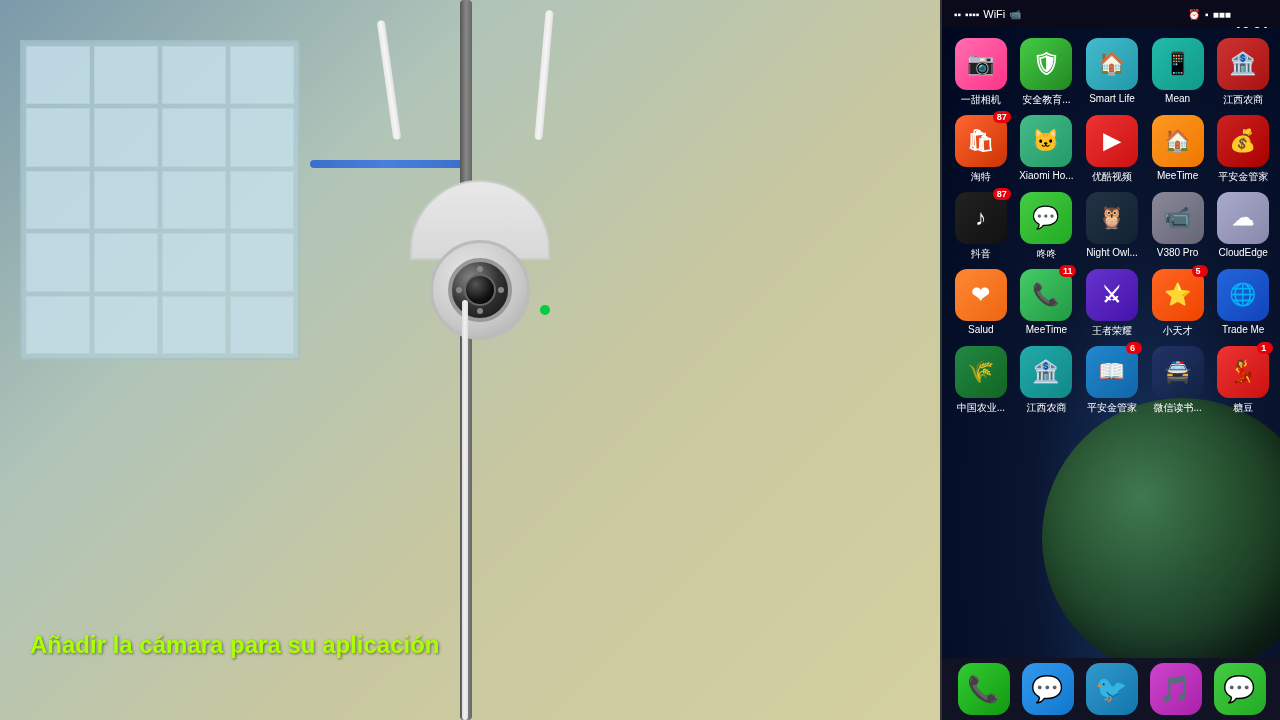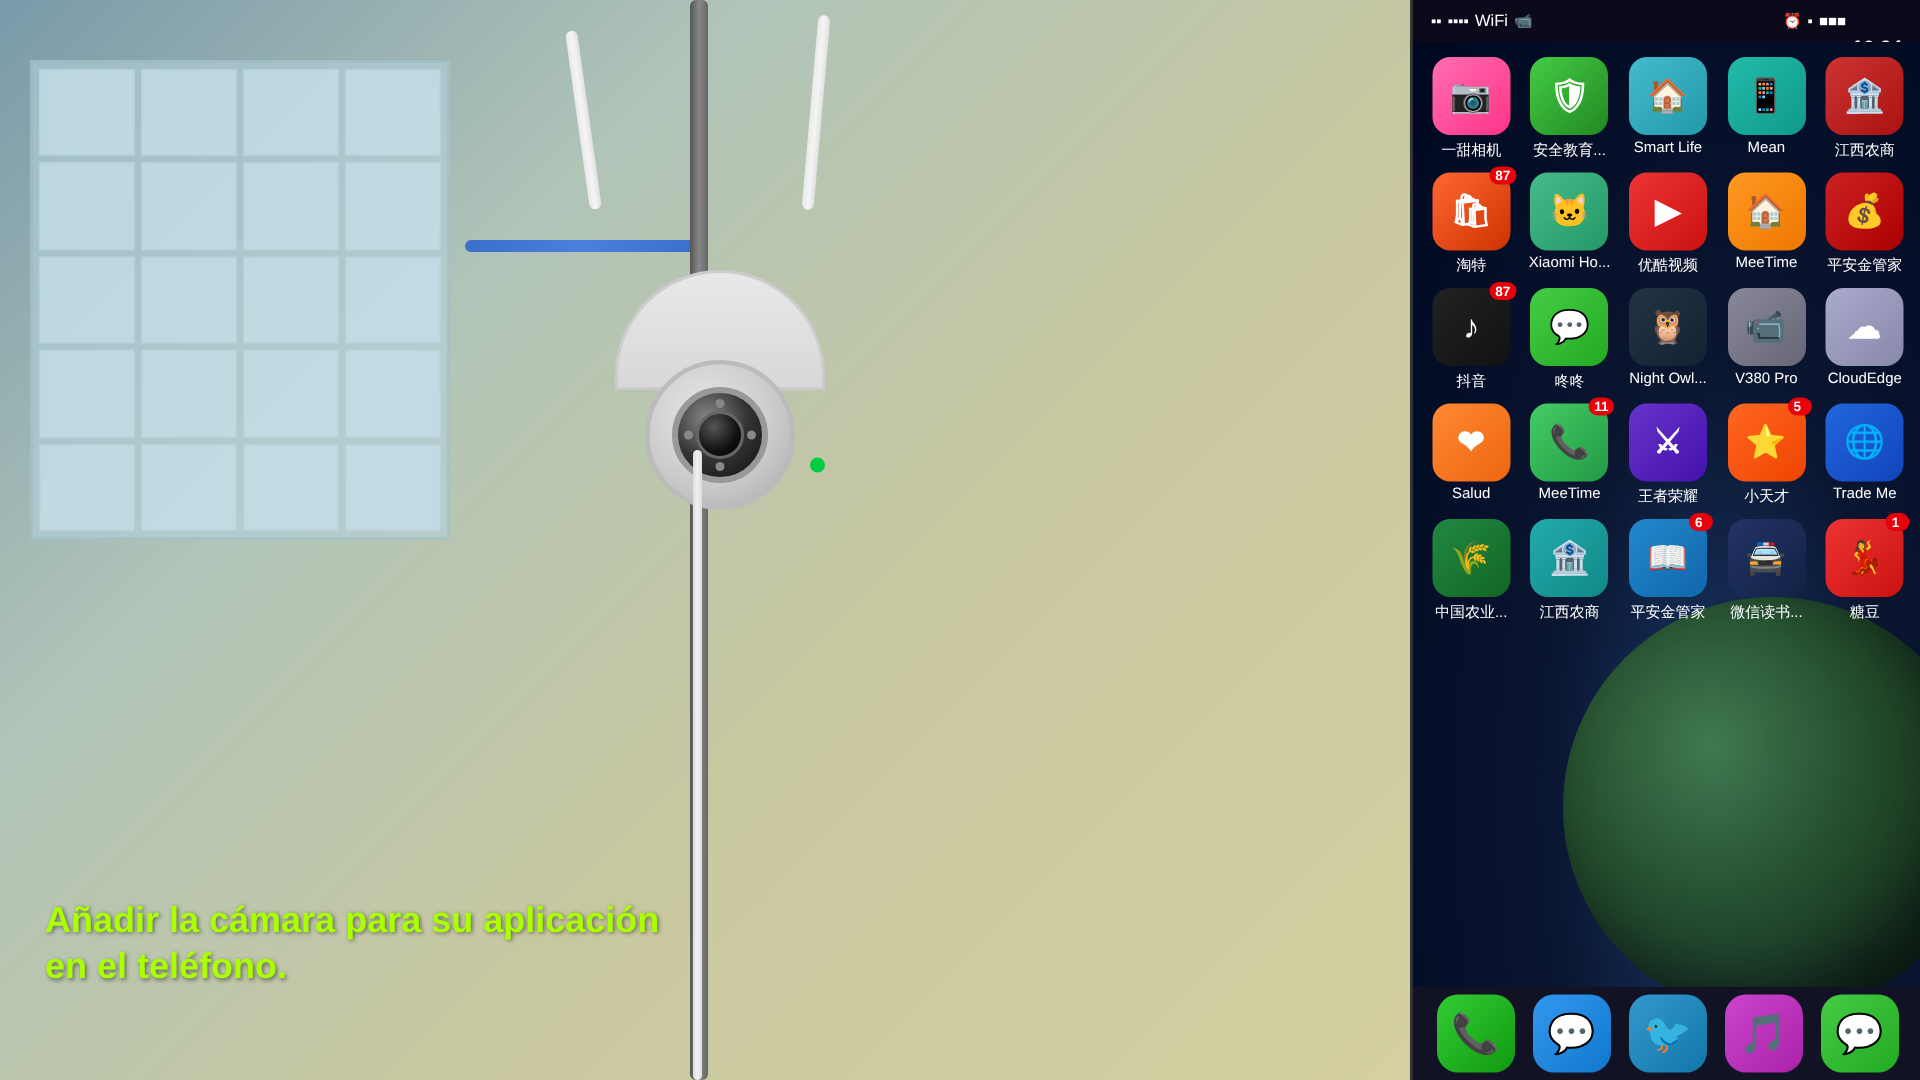--- a/index.html
+++ b/index.html
@@ -434,21 +434,20 @@
         <div class="camera-lens-inner"></div>
       </div>
     </div>
   </div>
 
   <div class="camera-cable"></div>
   <div class="camera-green-dot"></div>
 
   <div class="overlay-text">
     <p>Añadir la cámara para su aplicación</p>
-    <p>en el teléfono.</p>
   </div>
 </div>
 
 <div class="phone-panel">
 
   <div class="status-bar">
     <div class="status-left">
       <span style="font-size:10px;">▪▪</span>
       <span style="font-size:10px;">▪▪▪▪</span>
       <span style="font-size:11px;">WiFi</span>

